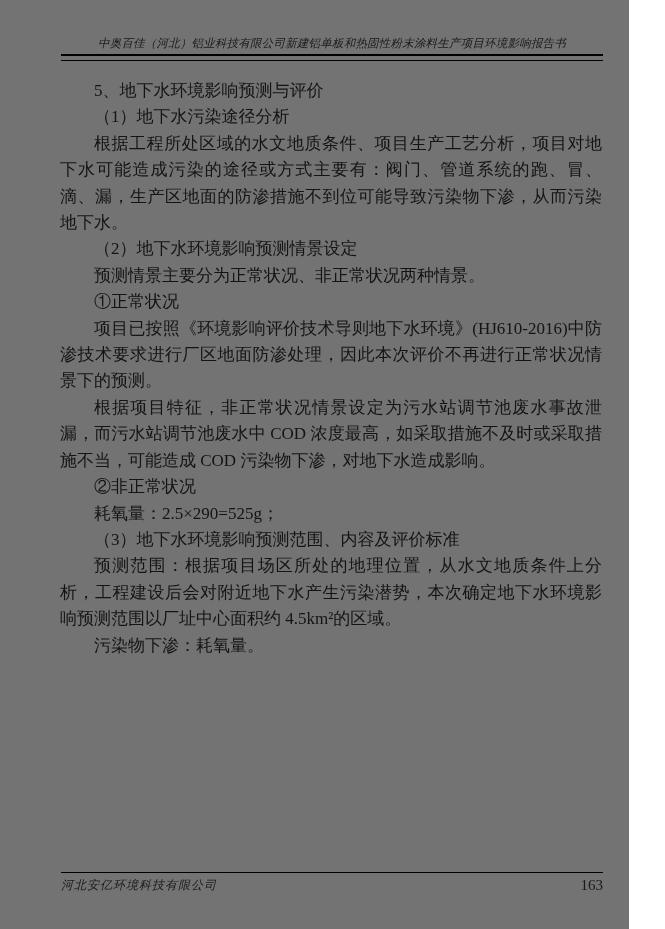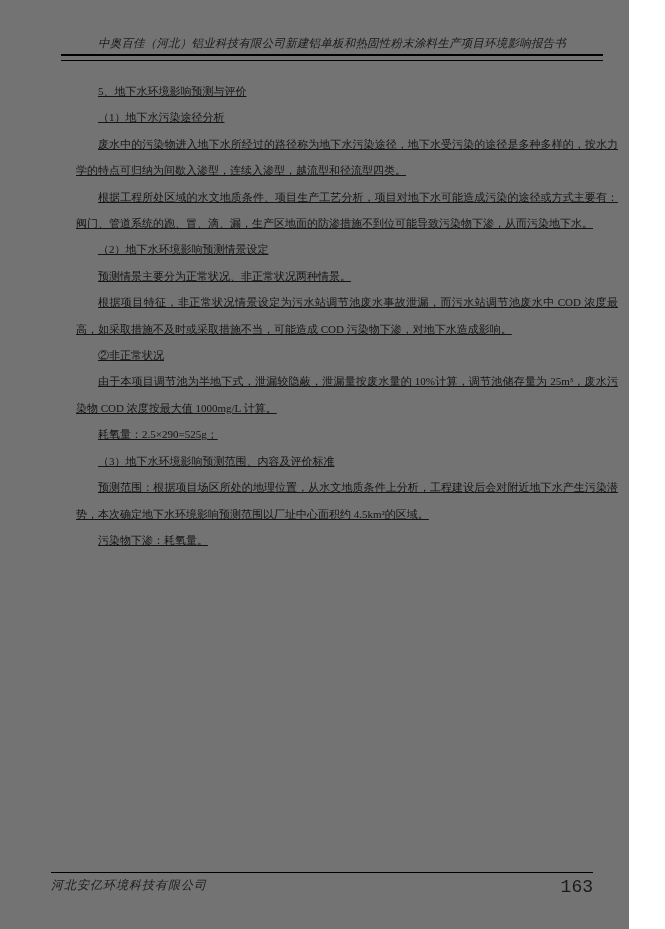--- a/index.html
+++ b/index.html
@@ -36,77 +36,75 @@
   .header-rule {
     margin-top: 3px;
     height: 4px;
     border-top: 2.5px solid #000000;
     border-bottom: 1.3px solid #000000;
   }
   
   .doc-body {
     position: absolute;
     top: 78px;
-    left: 76px;
+    left: 60px;
     width: 542px;
-    font-size: 11px;
+    font-size: 17px;
     line-height: 26.4px;
     text-align: justify;
     text-justify: inter-ideograph;
-    text-decoration: underline;
   }
   .para {
     margin: 0;
     text-indent: 2em;
   }
   
   .footer {
     position: absolute;
     top: 872px;
-    left: 51px;
+    left: 61px;
     width: 542px;
     border-top: 1.2px solid #000000;
     padding-top: 4px;
     display: flex;
     justify-content: space-between;
     align-items: flex-start;
   }
   .footer-company {
     font-size: 12px;
     font-style: italic;
     letter-spacing: 1px;
     color: #1a1a1a;
   }
   .page-number {
-    font-size: 18px;
+    font-size: 15px;
     color: #1a1a1a;
-    font-family: Liberation Mono, monospace;
   }
 </style>
 </head>
 <body>
 
 <div class="page">
 
   <div class="header">
     <span class="running-title">中奥百佳（河北）铝业科技有限公司新建铝单板和热固性粉末涂料生产项目环境影响报告书</span>
     <div class="header-rule"></div>
   </div>
 
   <div class="doc-body">
 
   <p class="para">5、地下水环境影响预测与评价</p>
       <p class="para">（1）地下水污染途径分析</p>
-      <p class="para">废水中的污染物进入地下水所经过的路径称为地下水污染途径，地下水受污染的途径是多种多样的，按水力学的特点可归纳为间歇入渗型，连续入渗型，越流型和径流型四类。</p>
       <p class="para">根据工程所处区域的水文地质条件、项目生产工艺分析，项目对地下水可能造成污染的途径或方式主要有：阀门、管道系统的跑、冒、滴、漏，生产区地面的防渗措施不到位可能导致污染物下渗，从而污染地下水。</p>
       <p class="para">（2）地下水环境影响预测情景设定</p>
       <p class="para">预测情景主要分为正常状况、非正常状况两种情景。</p>
+      <p class="para">①正常状况</p>
+      <p class="para">项目已按照《环境影响评价技术导则地下水环境》(HJ610-2016)中防渗技术要求进行厂区地面防渗处理，因此本次评价不再进行正常状况情景下的预测。</p>
       <p class="para">根据项目特征，非正常状况情景设定为污水站调节池废水事故泄漏，而污水站调节池废水中 COD 浓度最高，如采取措施不及时或采取措施不当，可能造成 COD 污染物下渗，对地下水造成影响。</p>
       <p class="para">②非正常状况</p>
-      <p class="para">由于本项目调节池为半地下式，泄漏较隐蔽，泄漏量按废水量的 10%计算，调节池储存量为 25m³，废水污染物 COD 浓度按最大值 1000mg/L 计算。</p>
       <p class="para">耗氧量：2.5×290=525g；</p>
       <p class="para">（3）地下水环境影响预测范围、内容及评价标准</p>
       <p class="para">预测范围：根据项目场区所处的地理位置，从水文地质条件上分析，工程建设后会对附近地下水产生污染潜势，本次确定地下水环境影响预测范围以厂址中心面积约 4.5km²的区域。</p>
       <p class="para">污染物下渗：耗氧量。</p>
     </div>
 
   <div class="footer">
     <span class="footer-company">河北安亿环境科技有限公司</span>
     <span class="page-number">163</span>
   </div>

